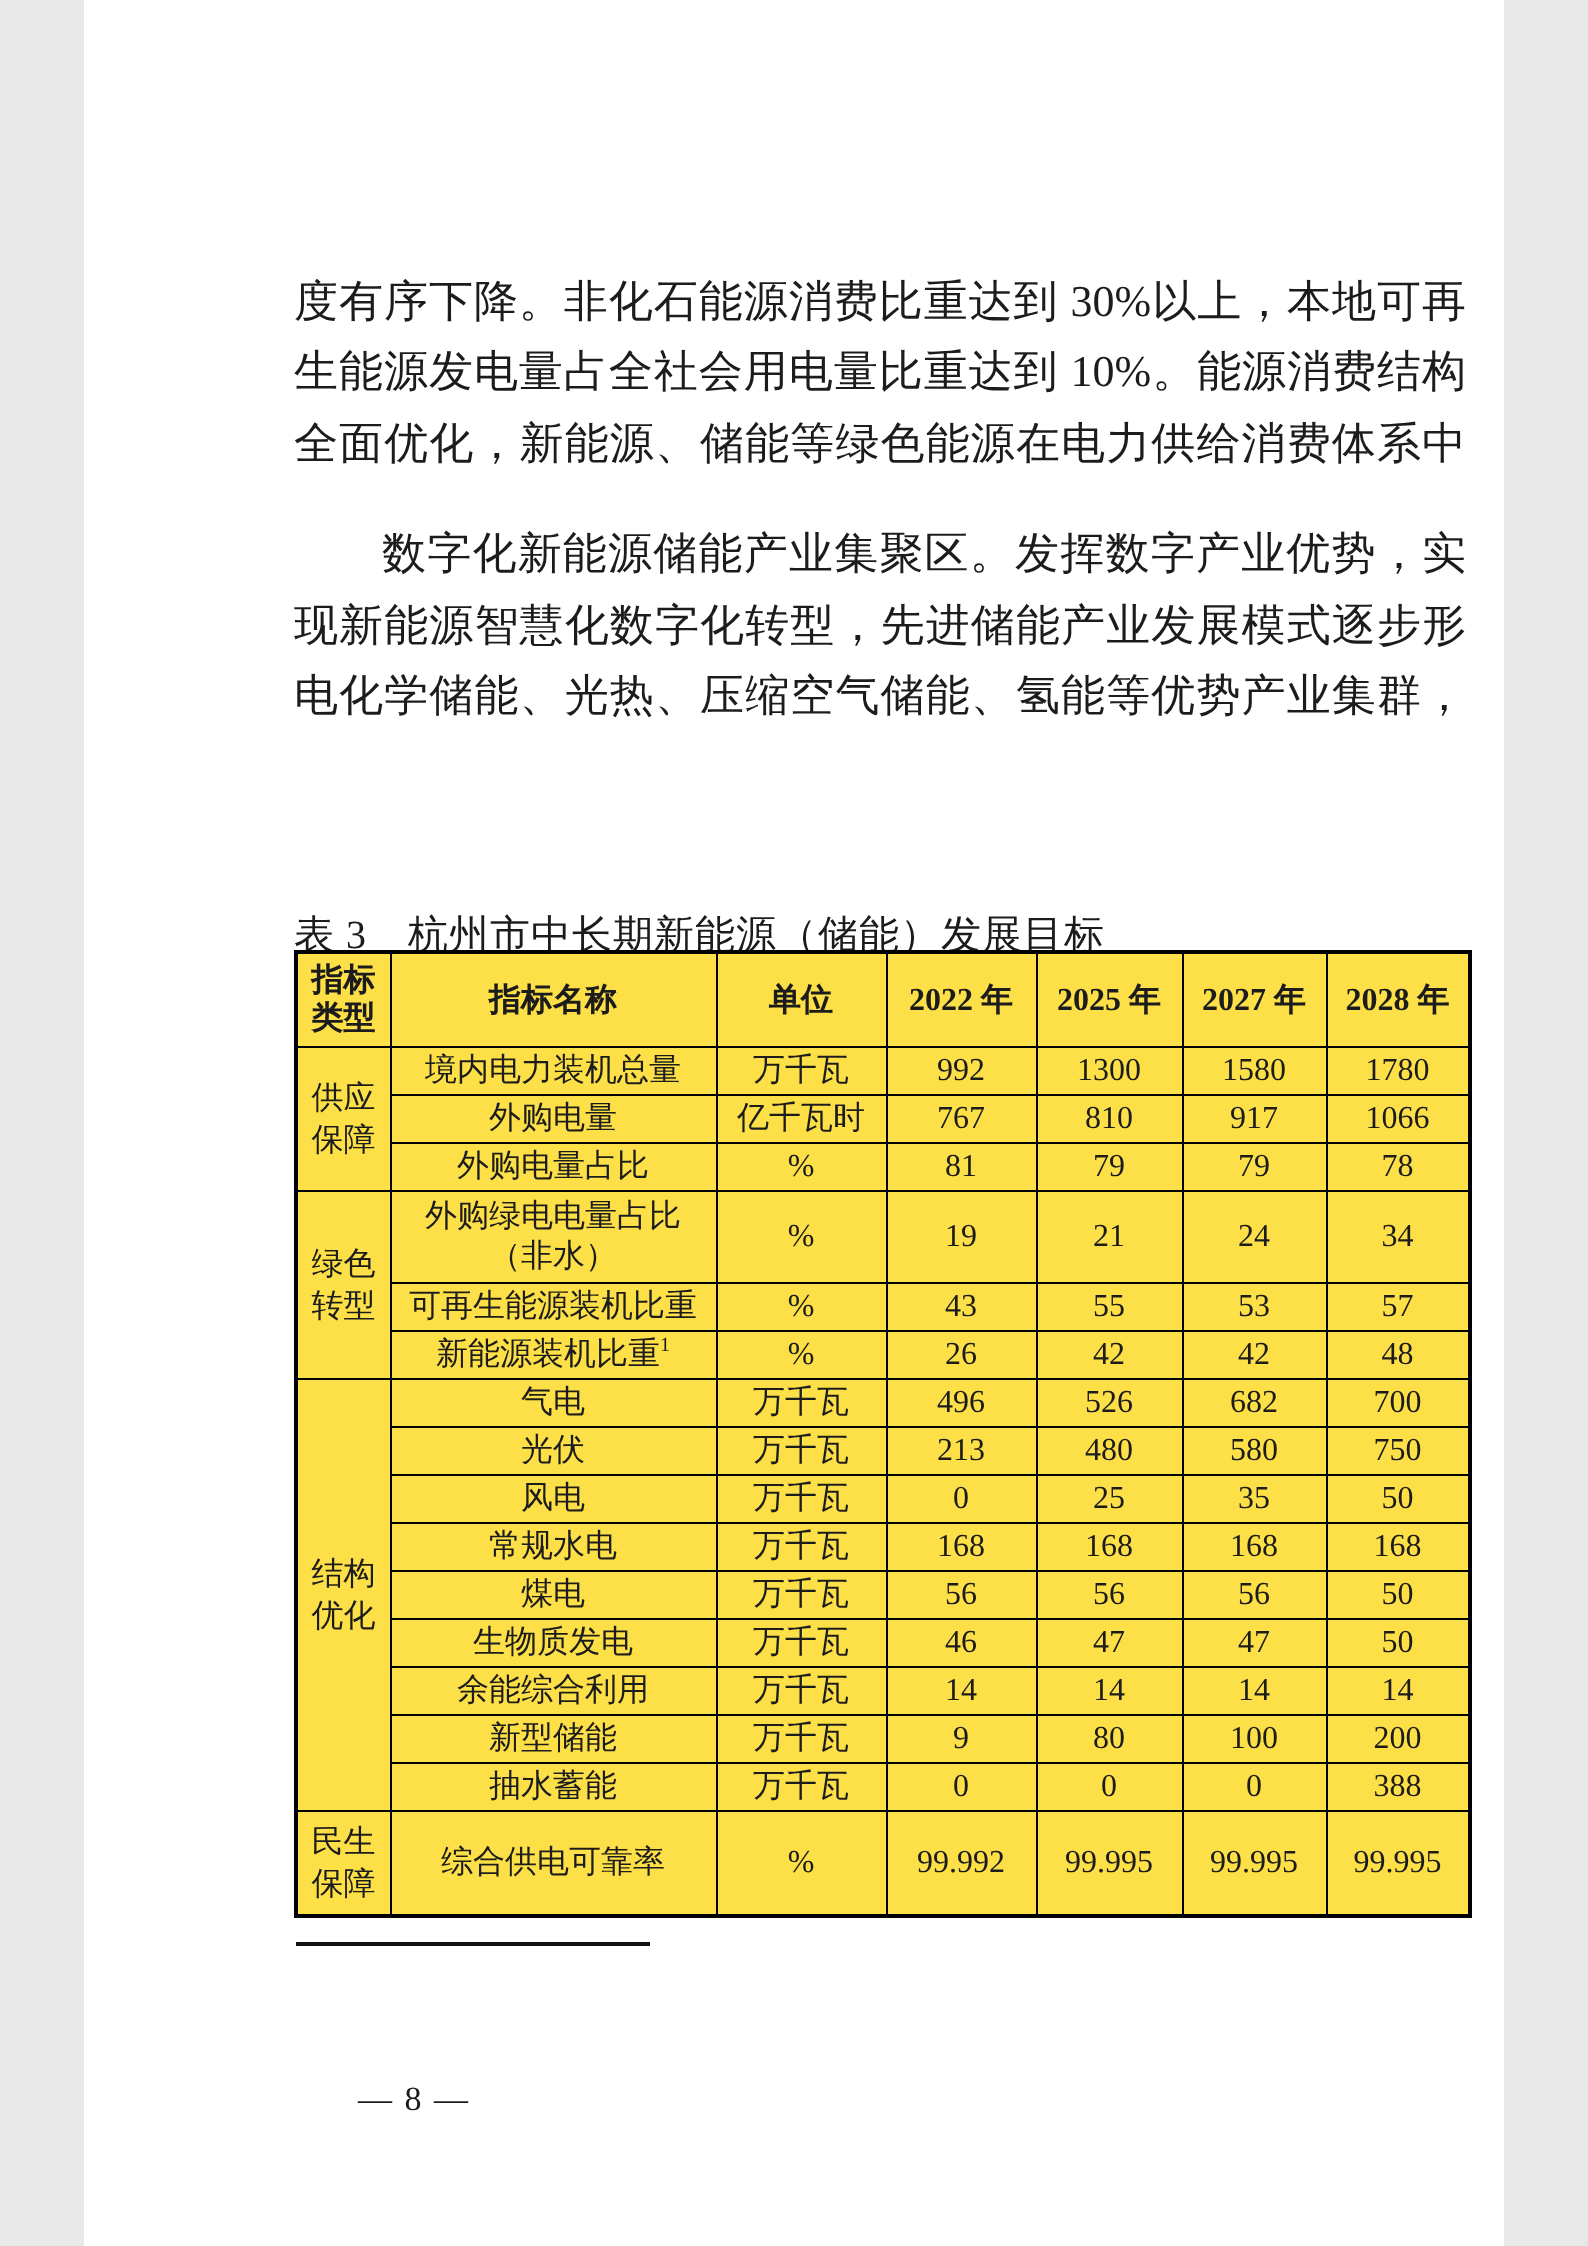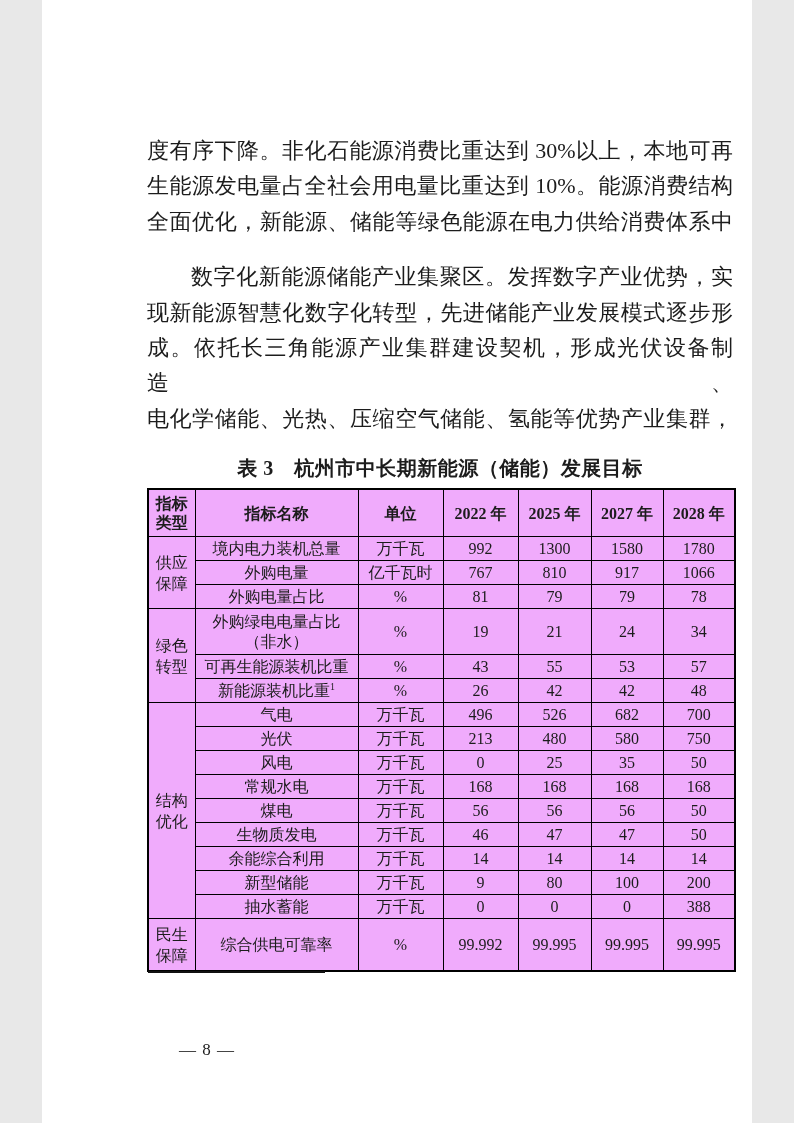--- a/index.html
+++ b/index.html
@@ -16,28 +16,28 @@
   .body-text{
     position:absolute;left:105px;top:133px;width:586px;
     font-size:22px;line-height:35.4px;
   }
   .bline{white-space:normal;}
   .bline.j{text-align:justify;text-align-last:justify;text-justify:inter-character;}
   .bline.indent{padding-left:44px;margin-top:20px;}
   
   .table-title{
     position:absolute;left:105px;top:455px;width:586px;
-    text-align:center;font-weight:bold;font-size:20px;line-height:26px;
+    text-align:left;font-weight:normal;font-size:20px;line-height:26px;
     letter-spacing:0.5px;
   }
   
   table.goals{
-    position:absolute;left:105px;top:488px;
+    position:absolute;left:105px;top:475px;
     width:587px;border-collapse:collapse;table-layout:fixed;
-    background:#f0abfc;
+    background:#fde047;
   }
   table.goals col.c0{width:47px;}
   table.goals col.c1{width:163px;}
   table.goals col.c2{width:85px;}
   table.goals col.c3{width:75px;}
   table.goals col.c4{width:73px;}
   table.goals col.c5{width:72px;}
   table.goals col.c6{width:72px;}
   table.goals th,table.goals td{
     border:1px solid #000;
@@ -73,21 +73,20 @@
 <body>
 
 <div class="page">
 
   <div class="body-text">
     <div class="bline j">度有序下降。非化石能源消费比重达到 30%以上，本地可再</div>
     <div class="bline j">生能源发电量占全社会用电量比重达到 10%。能源消费结构</div>
     <div class="bline j">全面优化，新能源、储能等绿色能源在电力供给消费体系中</div>
     <div class="bline j indent">数字化新能源储能产业集聚区。发挥数字产业优势，实</div>
     <div class="bline j">现新能源智慧化数字化转型，先进储能产业发展模式逐步形</div>
-    <div class="bline j">成。依托长三角能源产业集群建设契机，形成光伏设备制造、</div>
     <div class="bline j">电化学储能、光热、压缩空气储能、氢能等优势产业集群，</div>
   </div>
 
   <div class="table-title">表 3　杭州市中长期新能源（储能）发展目标</div>
 
   <table class="goals">
     <colgroup>
       <col class="c0">
         <col class="c1">
         <col class="c2">

